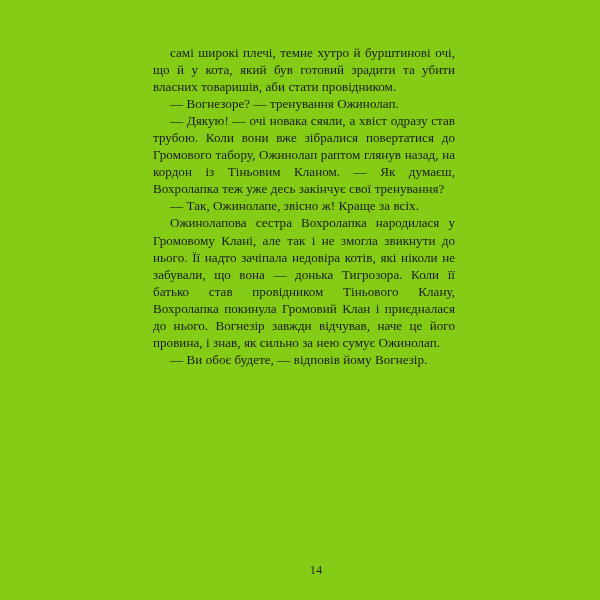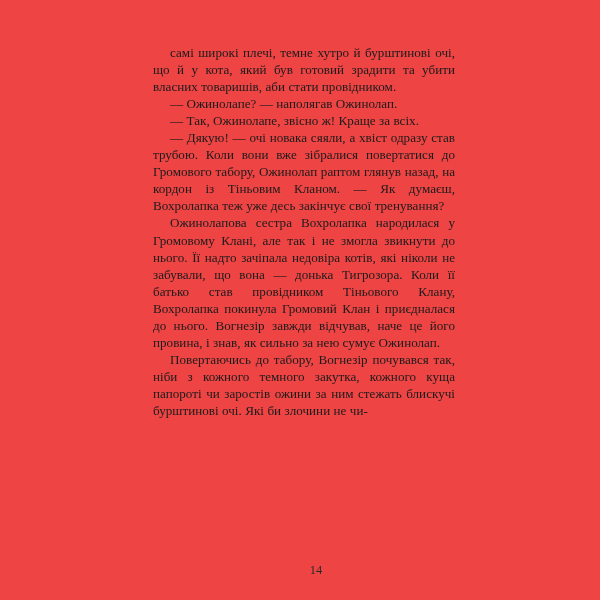--- a/index.html
+++ b/index.html
@@ -12,21 +12,21 @@
     height: 600px;
     overflow: hidden;
     font-family: "Liberation Serif", "DejaVu Serif", serif;
     color: #1b1b1b;
   }
 
   .page {
     position: relative;
     width: 600px;
     height: 600px;
-    background: #ef4444;
+    background: #84cc16;
     box-sizing: border-box;
   }
 
   .text-block {
     position: absolute;
     left: 153px;
     top: 44px;
     width: 302px;
   }
 
@@ -58,22 +58,22 @@
     padding-left: 32px;
   }
 </style>
 </head>
 <body>
 
 <div class="page">
 
   <div class="text-block">
     <p class="para">самі широкі плечі, темне хутро й бурштинові очі, що й у кота, який був готовий зрадити та убити власних товаришів, аби стати провідником.</p>
-    <p class="para dialogue">— Ожинолапе? — наполягав Ожинолап.</p>
+    <p class="para dialogue">— Вогнезоре? — тренування Ожинолап.</p>
+    <p class="para dialogue">— Дякую! — очі новака сяяли, а хвіст одразу став трубою. Коли вони вже зібралися повертатися до Громового табору, Ожинолап раптом глянув назад, на кордон із Тіньовим Кланом. — Як думаєш, Вохролапка теж уже десь закінчує свої тренування?</p>
     <p class="para dialogue">— Так, Ожинолапе, звісно ж! Краще за всіх.</p>
-    <p class="para dialogue">— Дякую! — очі новака сяяли, а хвіст одразу став трубою. Коли вони вже зібралися повертатися до Громового табору, Ожинолап раптом глянув назад, на кордон із Тіньовим Кланом. — Як думаєш, Вохролапка теж уже десь закінчує свої тренування?</p>
     <p class="para">Ожинолапова сестра Вохролапка народилася у Громовому Клані, але так і не змогла звикнути до нього. Її надто зачіпала недовіра котів, які ніколи не забували, що вона — донька Тигрозора. Коли її батько став провідником Тіньового Клану, Вохролапка покинула Громовий Клан і приєдналася до нього. Вогнезір завжди відчував, наче це його провина, і знав, як сильно за нею сумує Ожинолап.</p>
-    <p class="para">Повертаючись до табору, Вогнезір почувався так, ніби з кожного темного закутка, кожного куща папороті чи заростів ожини за ним стежать блискучі бурштинові очі. Які би злочини не чи-</p>
+    <p class="para dialogue">— Ви обоє будете, — відповів йому Вогнезір.</p>
   </div>
 
   <div class="page-number">14</div>
 
 </div>
 
 </body></html>

